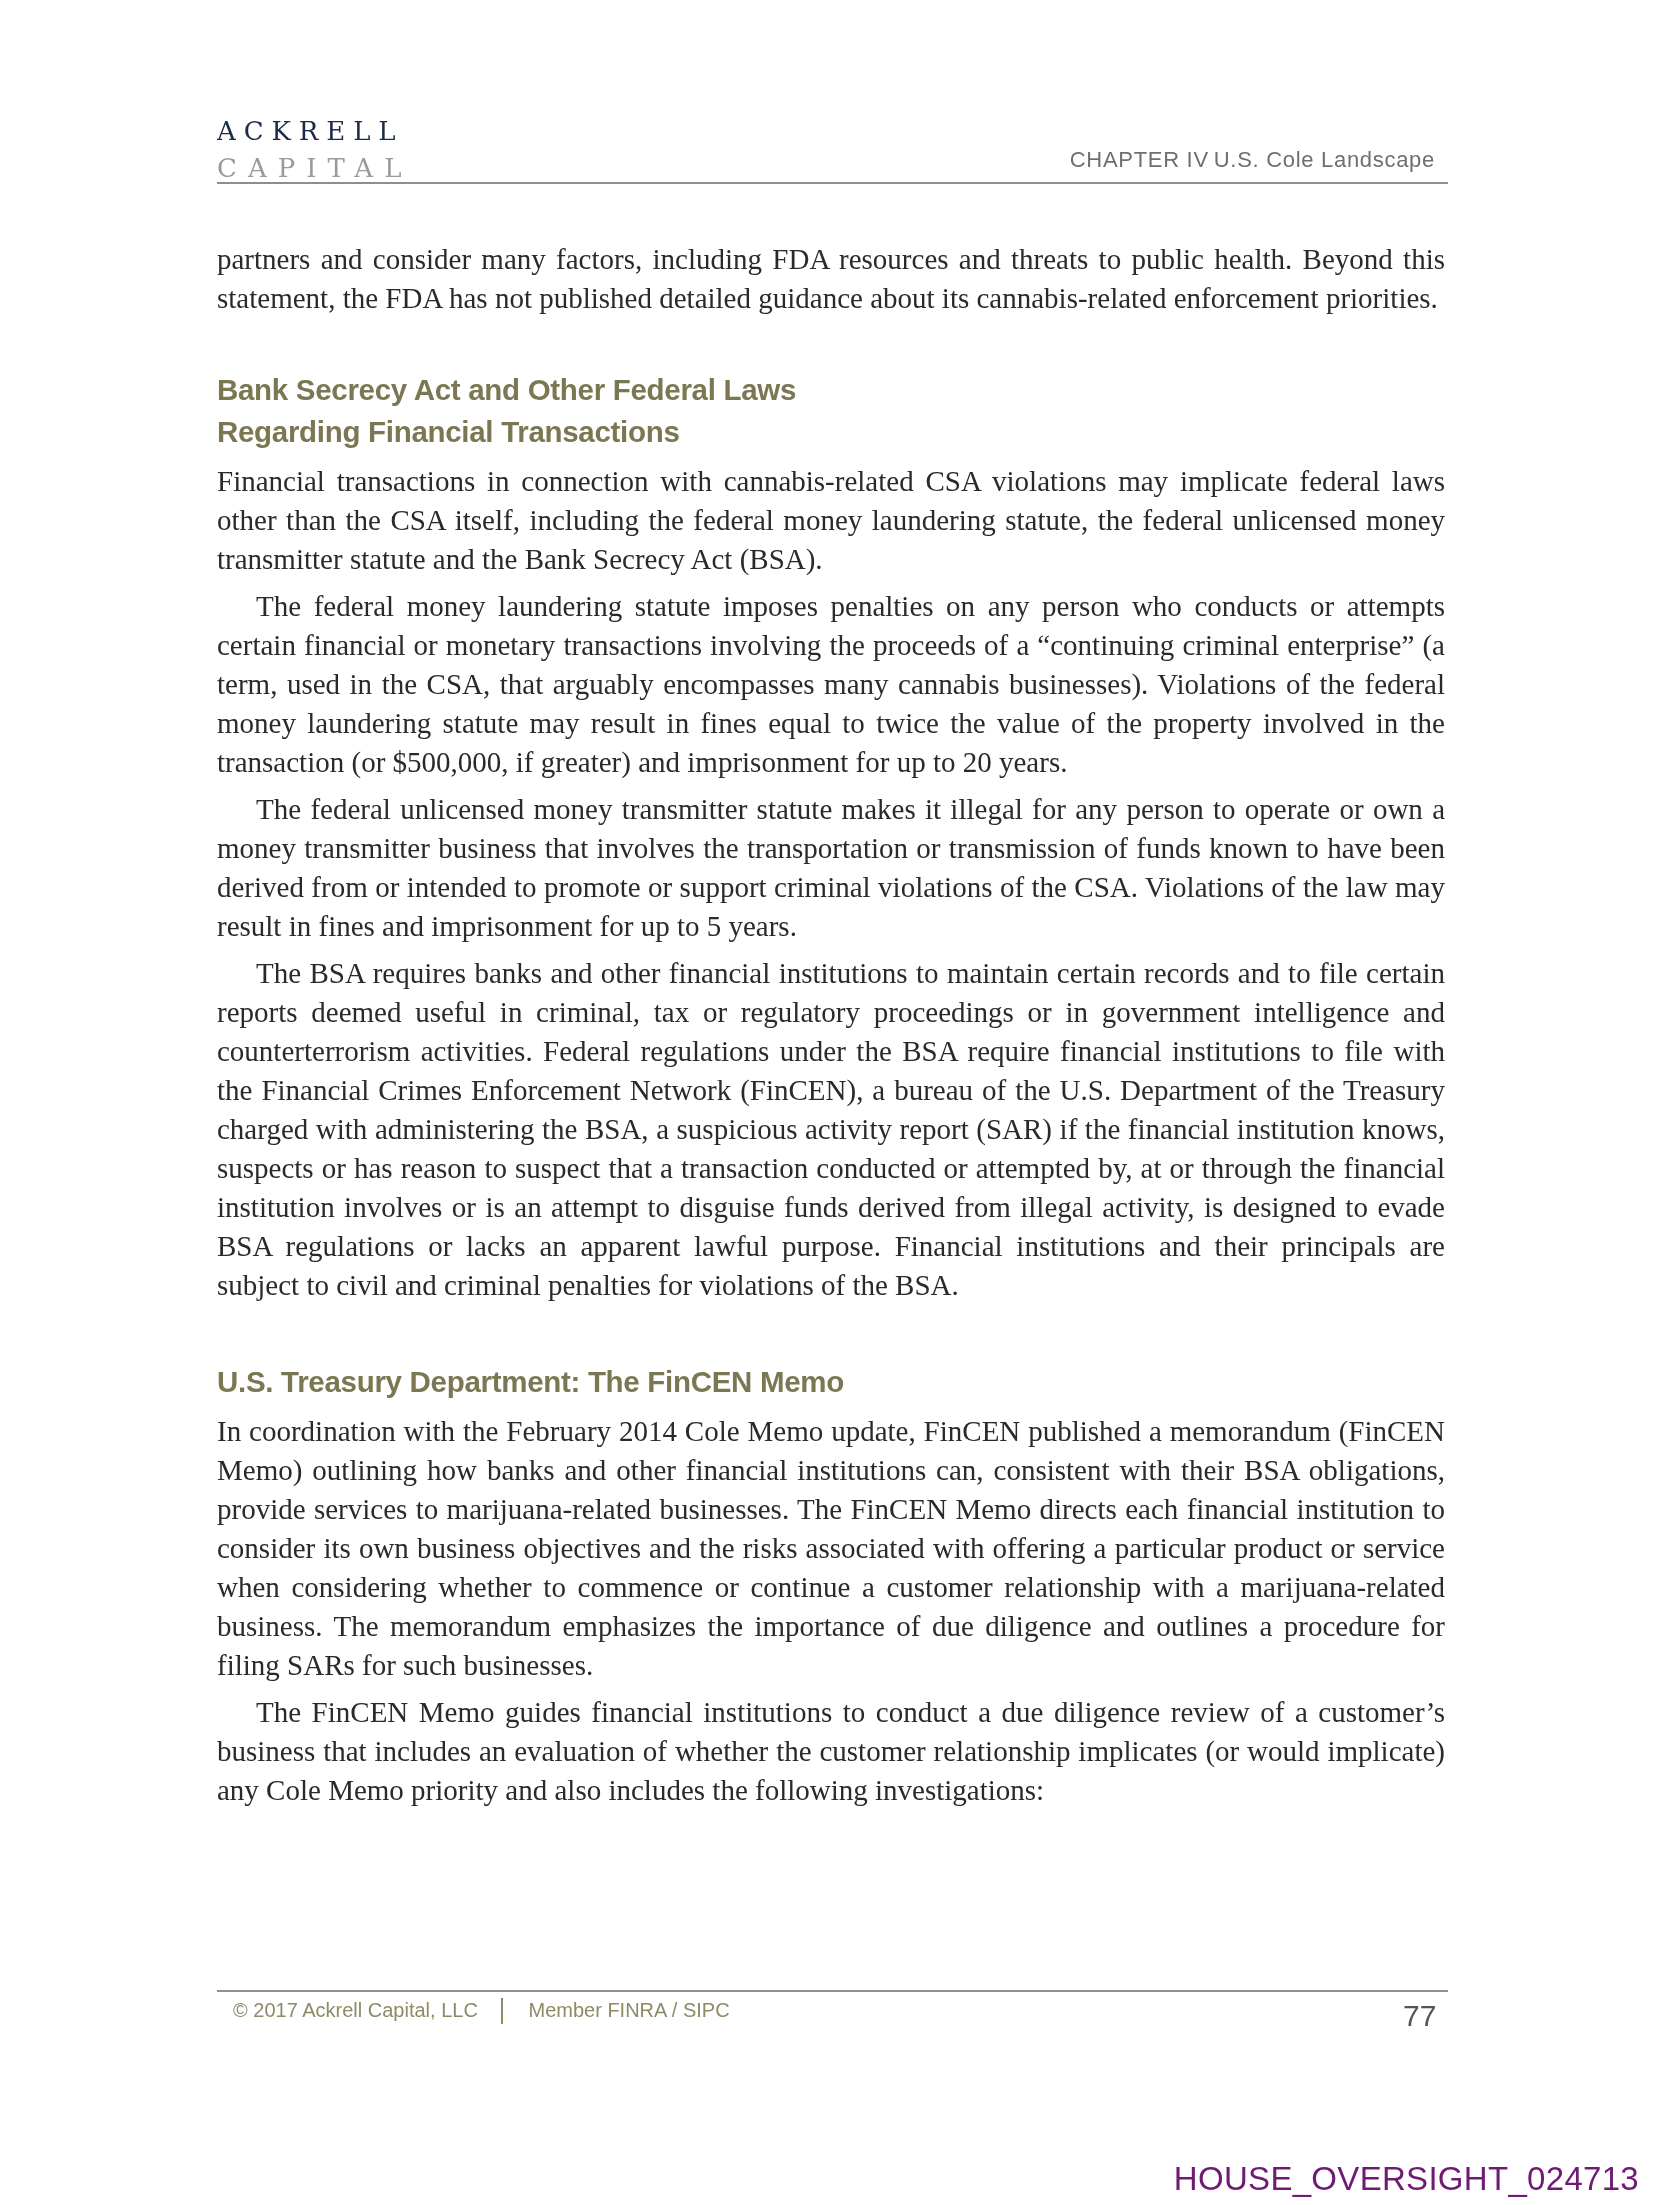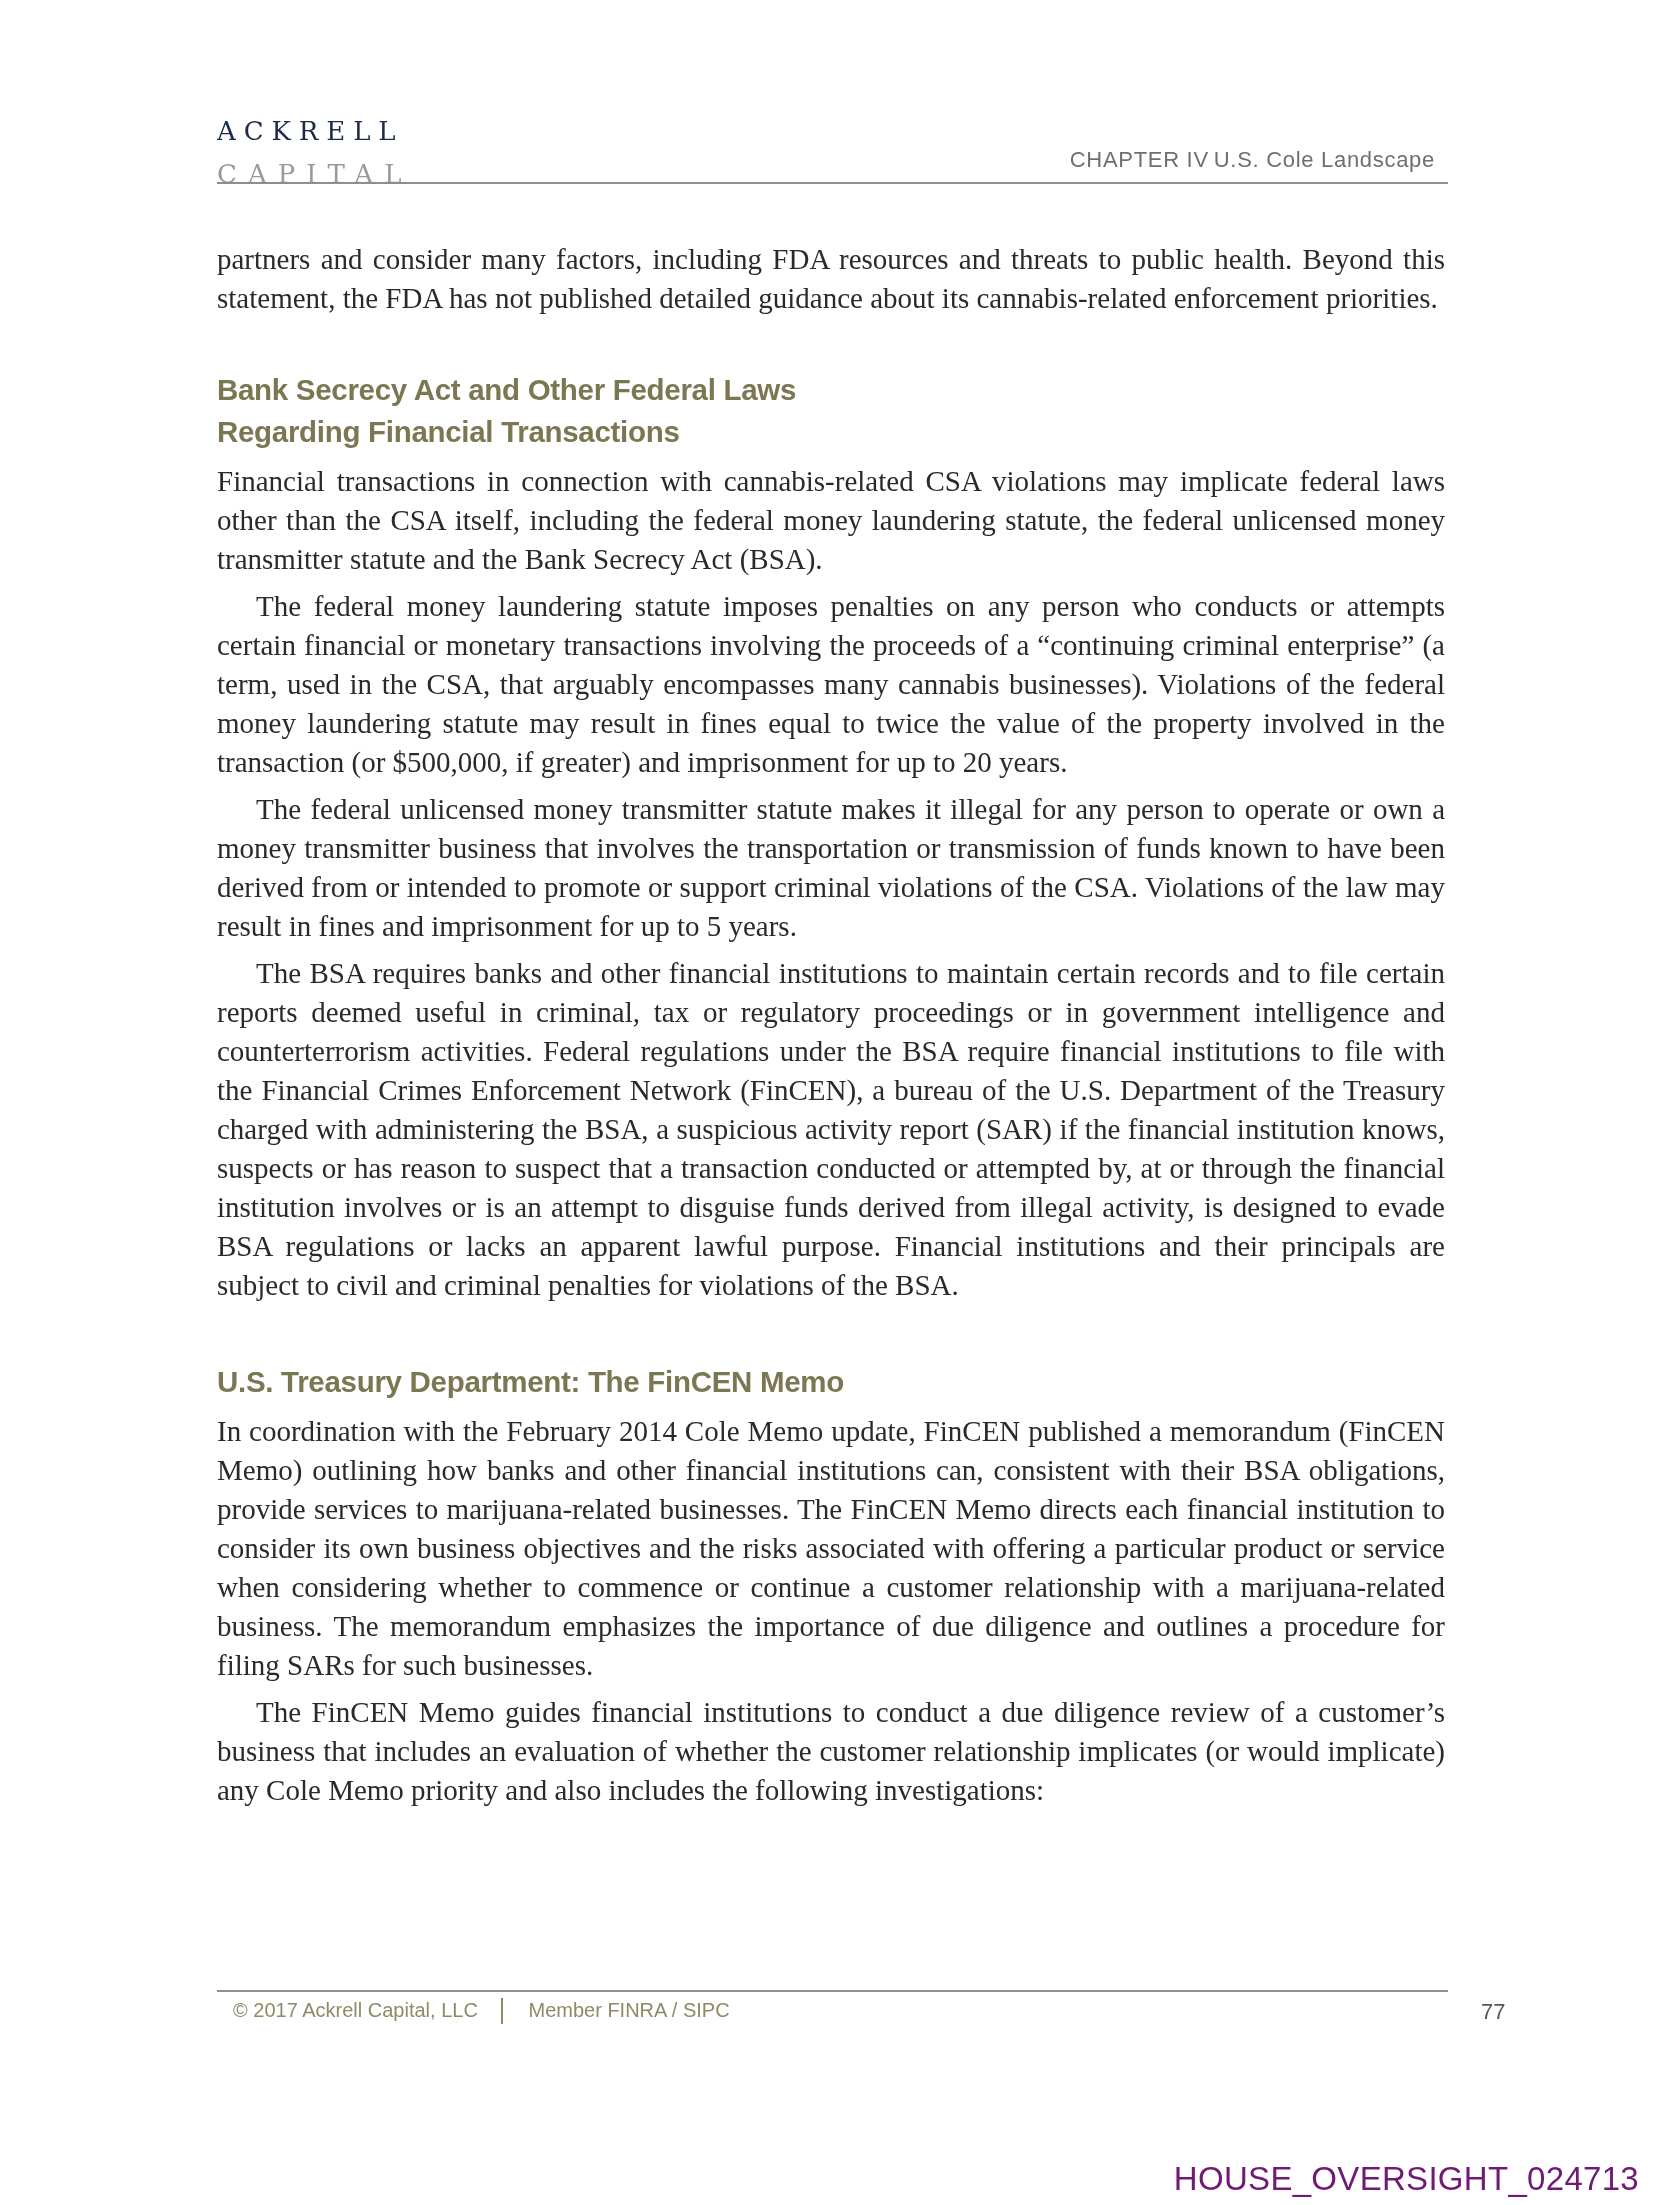--- a/index.html
+++ b/index.html
@@ -23,21 +23,21 @@
     .logo-top {
       color: #1c2a4a;
       font-size: 26px;
       letter-spacing: 7.9px;
       font-weight: normal;
     }
     .logo-bottom {
       color: #9a9a9a;
       font-size: 26px;
       letter-spacing: 11px;
-      margin-top: 17px;
+      margin-top: 11px;
     }
     .chapter {
       position: absolute;
       right: 234px;
       top: 147px;
       font-family: "Liberation Sans", sans-serif;
       font-size: 22px;
       color: #6f6f6f;
       letter-spacing: 0.7px;
     }
@@ -99,24 +99,24 @@
       width: 2px;
       height: 26px;
       background: #8d8b66;
       vertical-align: middle;
       margin: 0 25px 0 23.6px;
       position: relative;
       top: -1.3px;
     }
     .page-number {
       position: absolute;
-      left: 1481px;
+      left: 1403px;
       top: 1999px;
       font-family: "Liberation Sans", sans-serif;
-      font-size: 22px;
+      font-size: 30px;
       color: #555555;
     }
     .bates {
       position: absolute;
       right: 30px;
       top: 2160px;
       font-family: "Liberation Sans", sans-serif;
       font-size: 33px;
       color: #701a75;
       letter-spacing: 0.3px;

